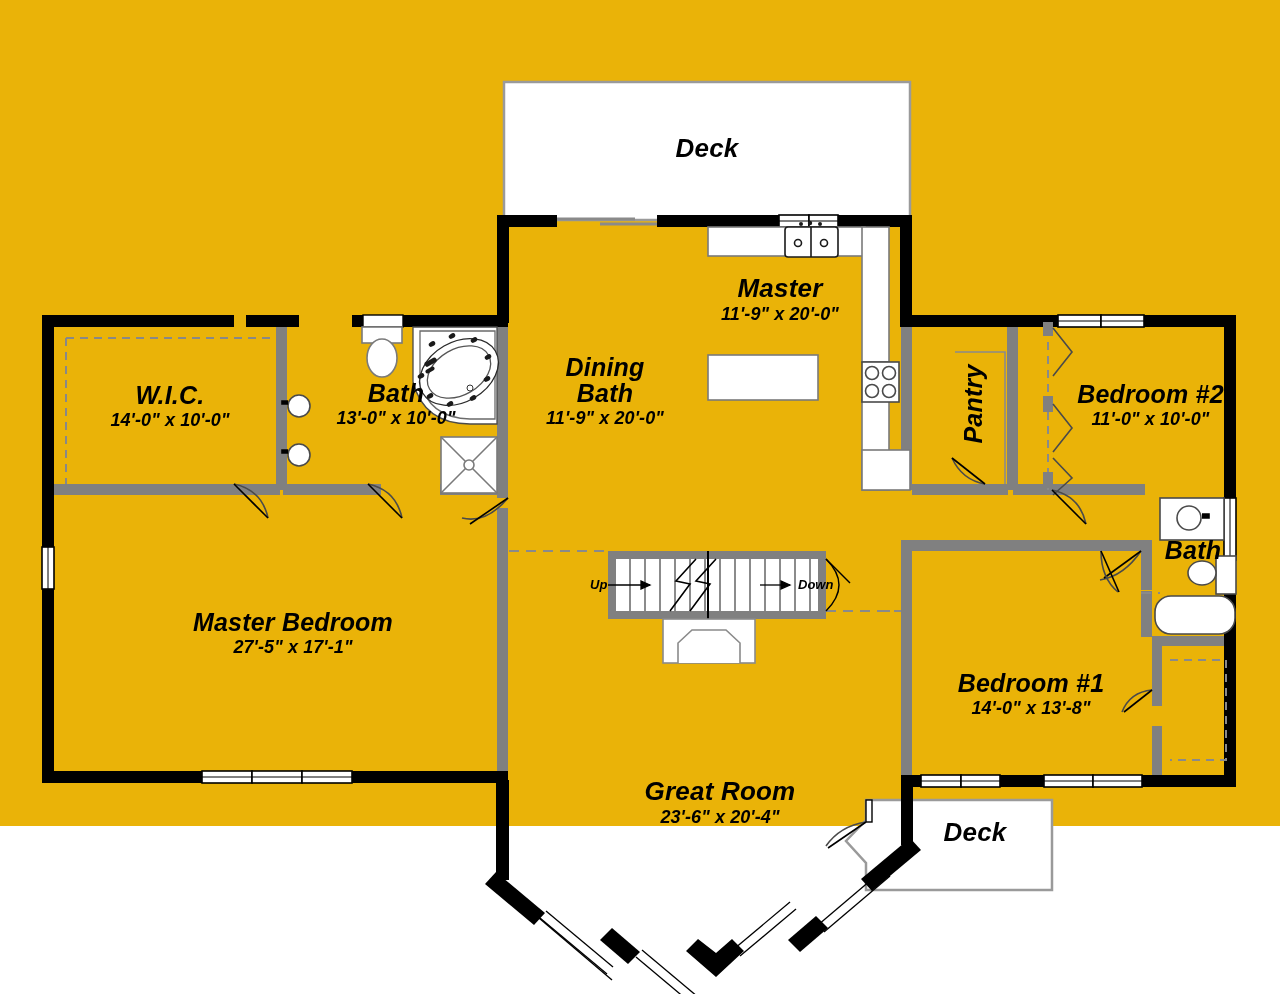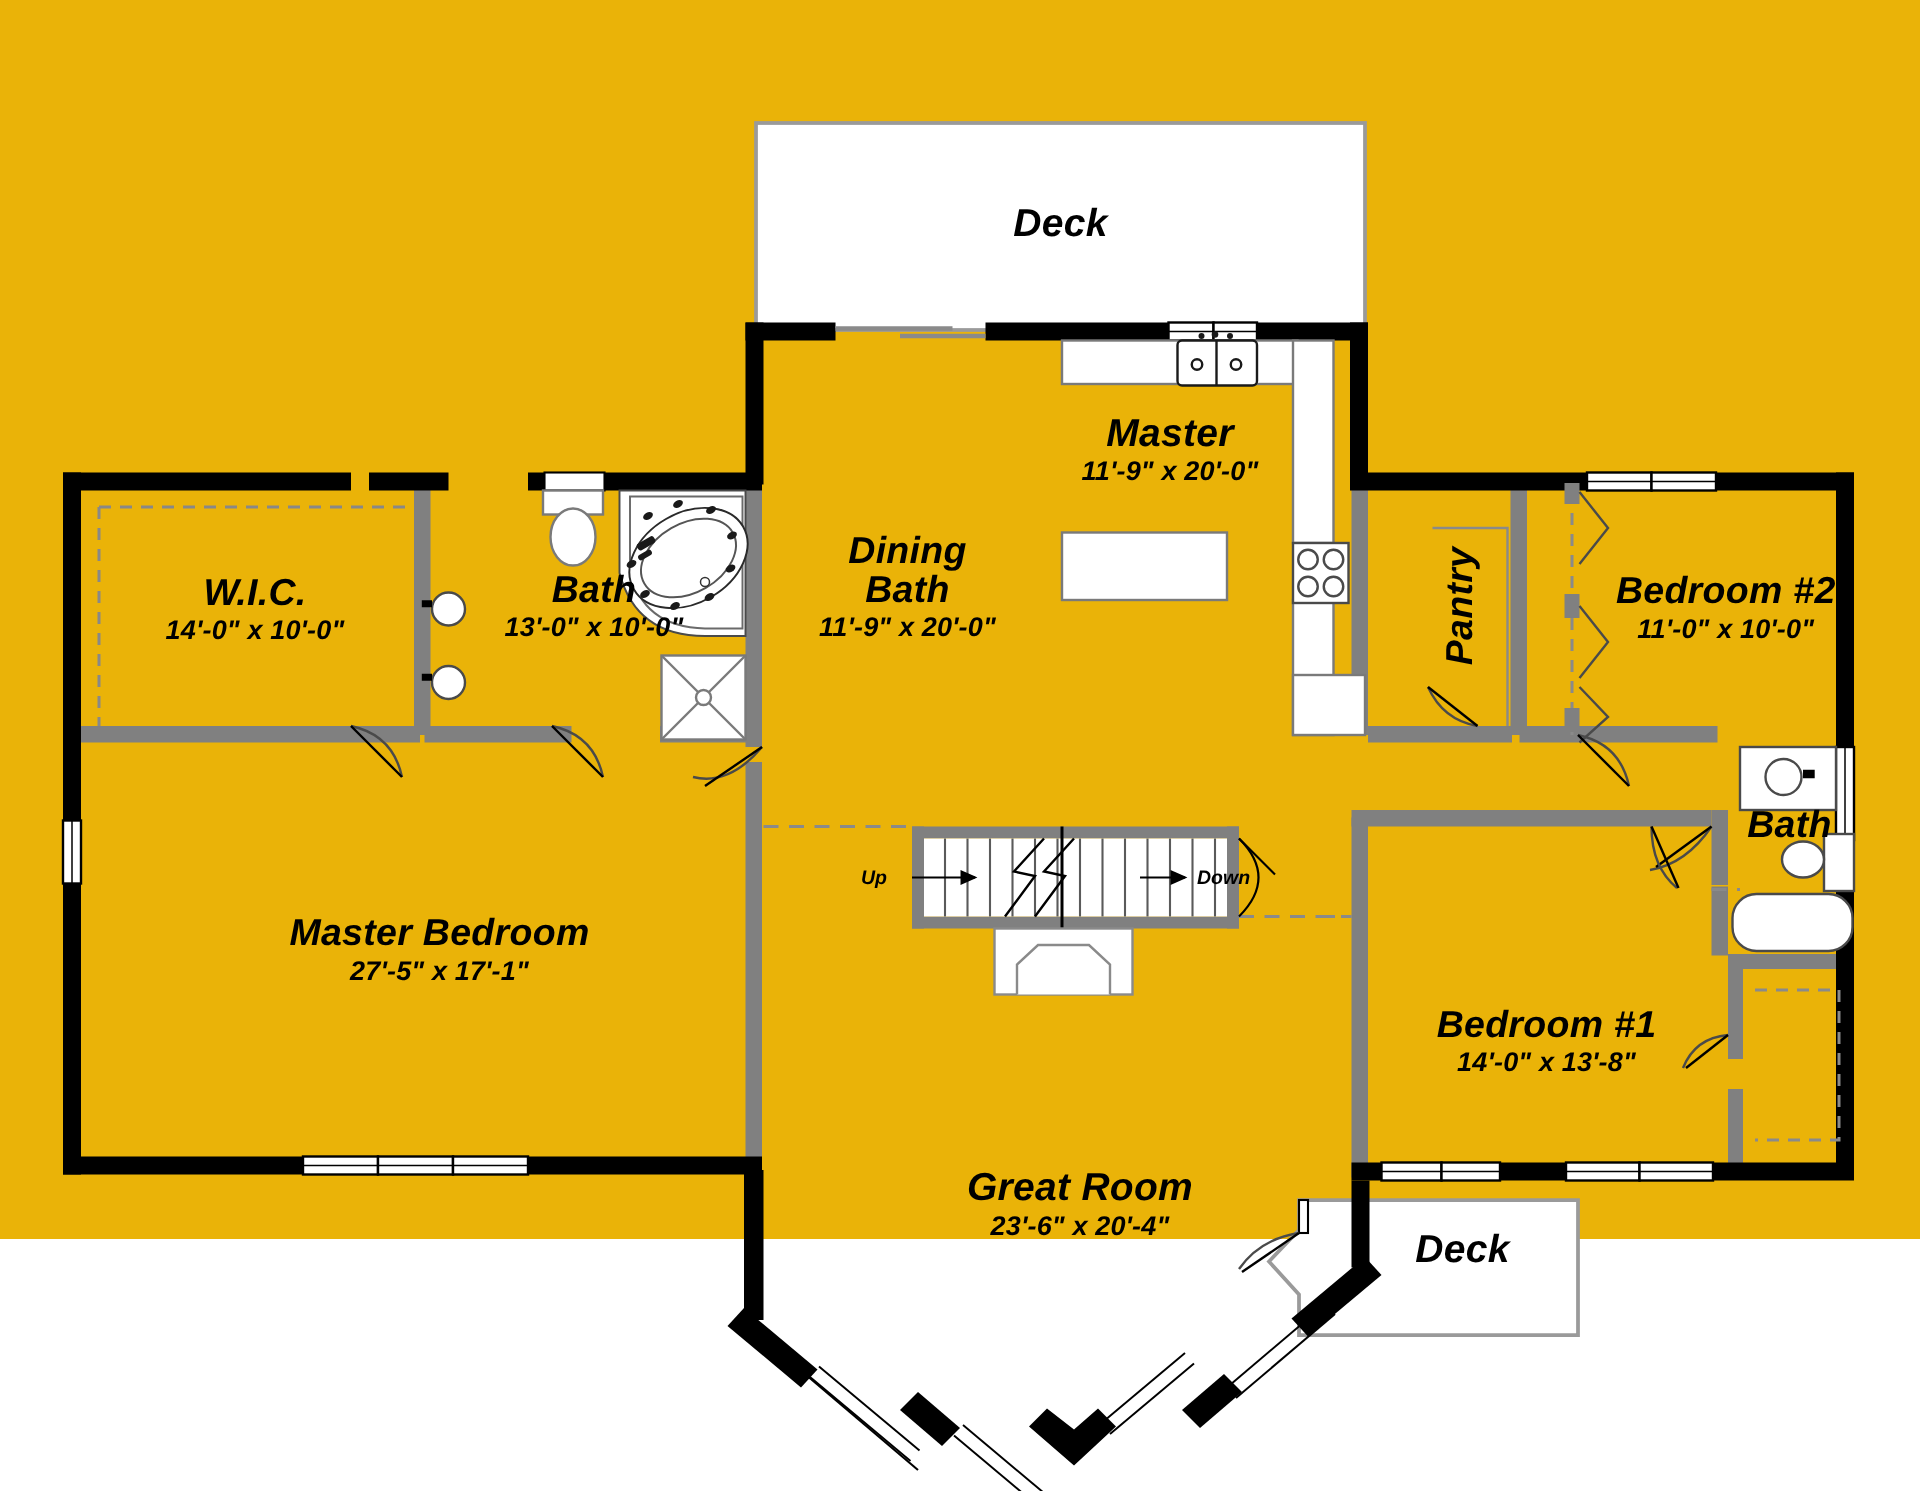--- a/index.html
+++ b/index.html
@@ -464,16 +464,16 @@
 
   <div class="room-label label-bed1" style="left:931px; top:637px; width:200px;margin-top:32px;">
     <span class="rl-name">Bedroom #1</span>
     <span class="rl-dim">14'-0" x 13'-8"</span>
   </div>
 
   <div class="room-label label-deck2" style="left:900px; top:818px; width:150px;">
     <span class="rl-name">Deck</span>
   </div>
 
-  <div class="stair-dir" style="left:574px; top:577px;">Up</div>
+  <div class="stair-dir" style="left:590px; top:577px;">Up</div>
   <div class="stair-dir" style="left:798px; top:577px;">Down</div>
 
 </div>
 
 </body></html>

